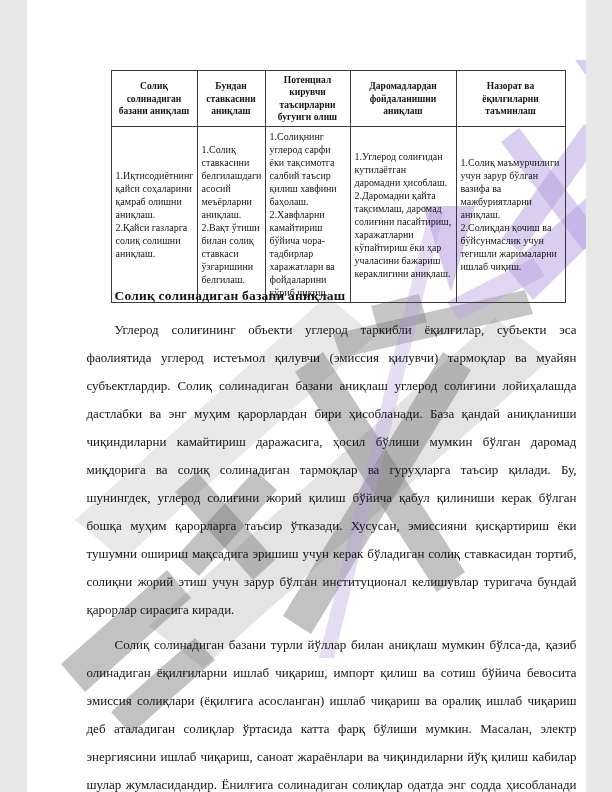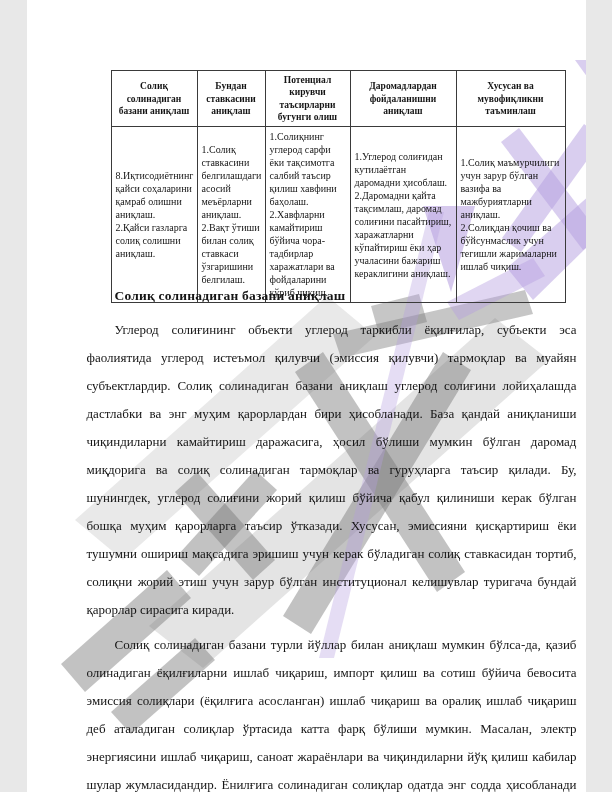--- a/index.html
+++ b/index.html
@@ -74,26 +74,26 @@
           <col style="width:85px">
           <col style="width:106px">
           <col style="width:109px">
       </colgroup>
       <thead>
         <tr>
           <th>Солиқ солинадиган базани аниқлаш</th>
           <th>Бундан ставкасини аниқлаш</th>
           <th>Потенциал кирувчи таъсирларни бугунги олиш</th>
           <th>Даромадлардан фойдаланишни аниқлаш</th>
-          <th>Хусусан ва мувофиқликни таъминлаш</th>
+          <th>Назорат ва ёқилғиларни таъминлаш</th>
         </tr>
       </thead>
       <tbody>
         <tr>
-          <td>8.Иқтисодиётнинг қайси соҳаларини қамраб олишни аниқлаш.
+          <td>1.Иқтисодиётнинг қайси соҳаларини қамраб олишни аниқлаш.
 2.Қайси газларга солиқ солишни аниқлаш.</td>
           <td>1.Солиқ ставкасини белгилашдаги асосий меъёрларни аниқлаш.
 2.Вақт ўтиши билан солиқ ставкаси ўзгаришини белгилаш.</td>
           <td>1.Солиқнинг углерод сарфи ёки тақсимотга салбий таъсир қилиш хавфини баҳолаш.
 2.Хавфларни камайтириш бўйича чора-тадбирлар харажатлари ва фойдаларини кўриб чиқиш.</td>
           <td>1.Углерод солиғидан кутилаётган даромадни ҳисоблаш.
 2.Даромадни қайта тақсимлаш, даромад солиғини пасайтириш, харажатларни кўпайтириш ёки ҳар учаласини бажариш кераклигини аниқлаш.</td>
           <td>1.Солиқ маъмурчилиги учун зарур бўлган вазифа ва мажбуриятларни аниқлаш.
 2.Солиқдан қочиш ва бўйсунмаслик учун тегишли жарималарни ишлаб чиқиш.</td>
         </tr>

